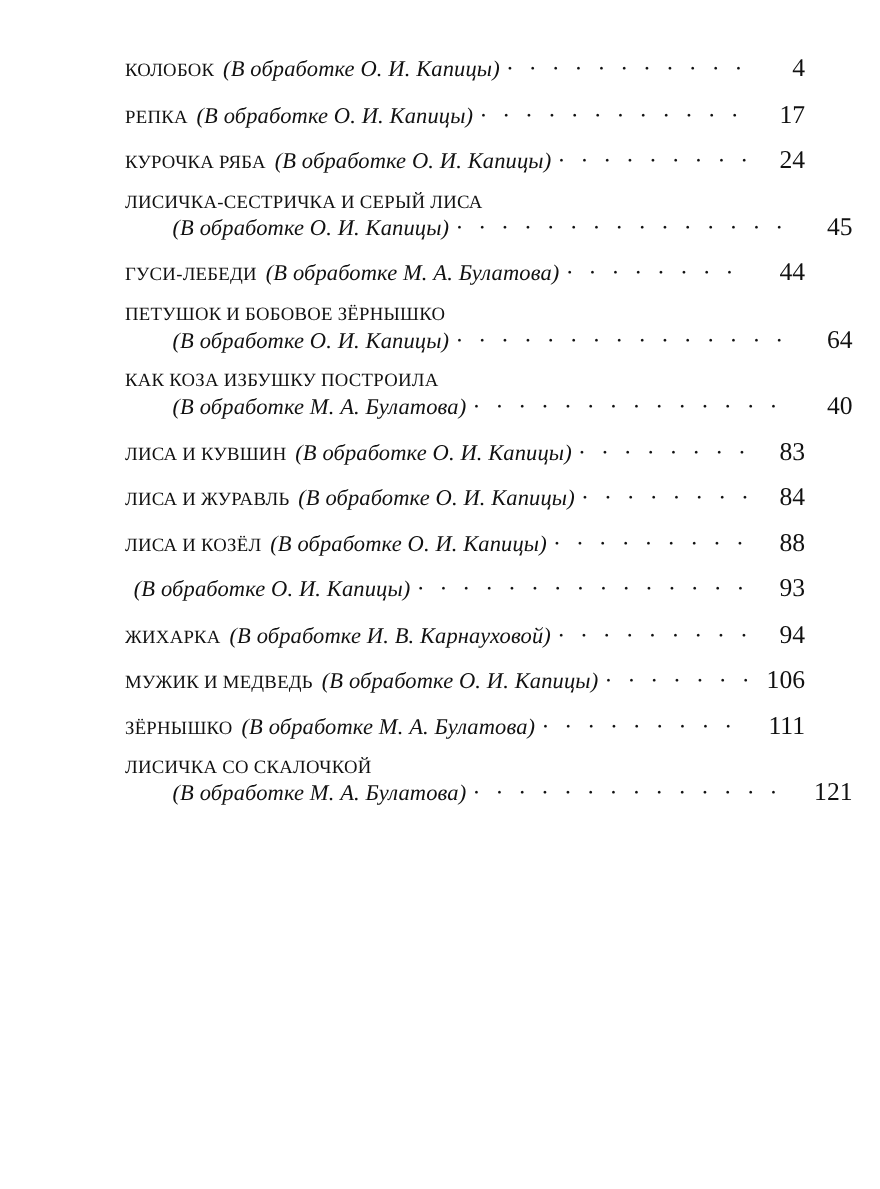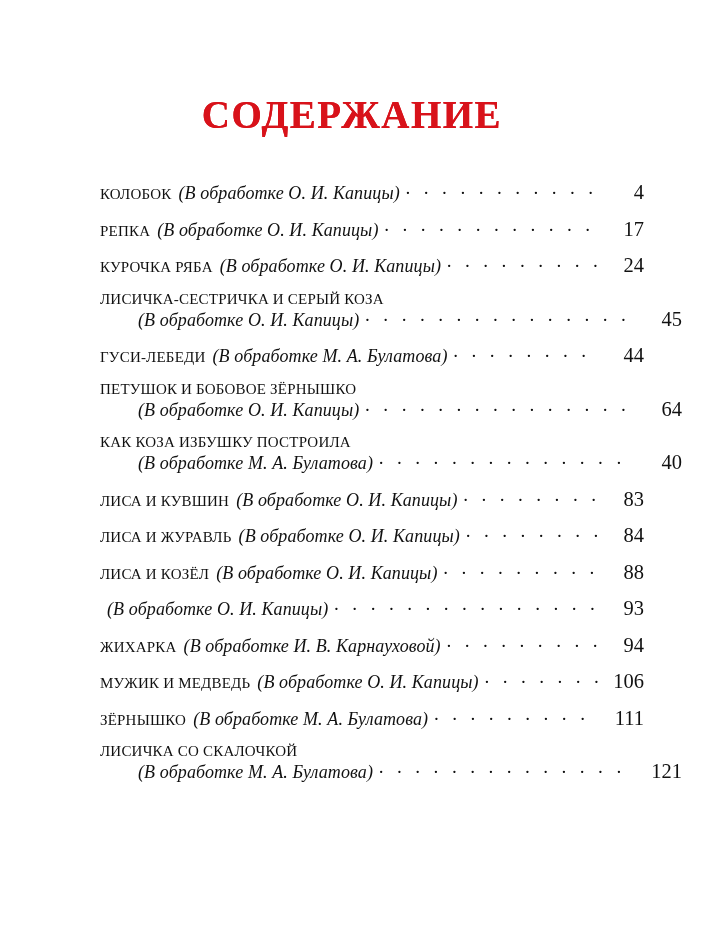--- a/index.html
+++ b/index.html
@@ -82,21 +82,20 @@
     white-space: nowrap;
   }
   .no-dots {
     flex: 1 1 auto;
   }
 </style>
 </head>
 <body>
 
 <div class="page">
-  <h1 class="toc-title">СОДЕРЖАНИЕ</h1>
   <ul class="toc-list">
       <li class="entry">
         <div class="entry-line">
           <span class="title-text">КОЛОБОК</span>
           <span class="sub-text lead">(В обработке О. И. Капицы)</span>
           <span class="dots">· · · · · · · · · · · · · · · · · · · · · · · · · · · · · · · · · · · · · · · · · · · · · · · · · · · · · · · · · · · ·</span>
           <span class="page-num">4</span>
         </div>
       </li>
       <li class="entry">
@@ -110,21 +109,21 @@
       <li class="entry">
         <div class="entry-line">
           <span class="title-text">КУРОЧКА РЯБА</span>
           <span class="sub-text lead">(В обработке О. И. Капицы)</span>
           <span class="dots">· · · · · · · · · · · · · · · · · · · · · · · · · · · · · · · · · · · · · · · · · · · · · · · · · · · · · · · · · · · ·</span>
           <span class="page-num">24</span>
         </div>
       </li>
       <li class="entry">
         <div class="entry-line">
-          <span class="title-text">ЛИСИЧКА-СЕСТРИЧКА И СЕРЫЙ КОЗА</span>
+          <span class="title-text">ЛИСИЧКА-СЕСТРИЧКА И СЕРЫЙ ЛИСА</span>
           <span class="no-dots"></span>
         </div>
         <div class="entry-line second">
           <span class="sub-text">(В обработке О. И. Капицы)</span>
           <span class="dots">· · · · · · · · · · · · · · · · · · · · · · · · · · · · · · · · · · · · · · · · · · · · · · · · · · · · · · · · · · · ·</span>
           <span class="page-num">45</span>
         </div>
       </li>
       <li class="entry">
         <div class="entry-line">

